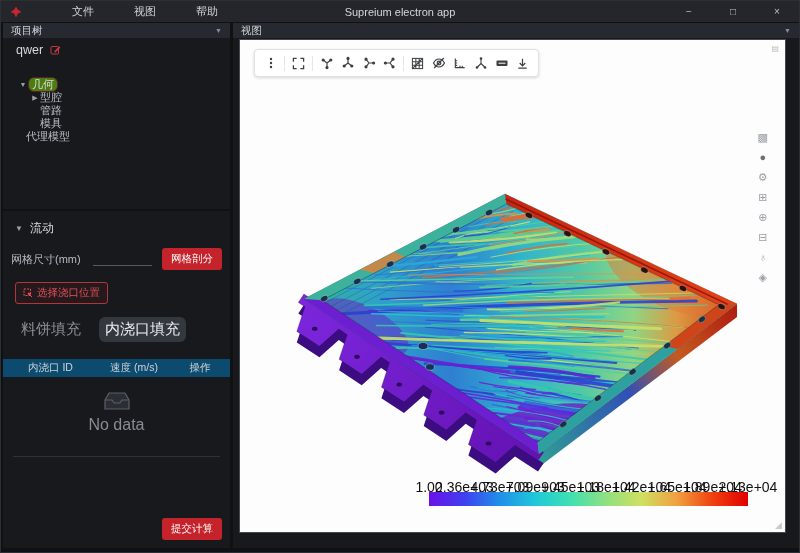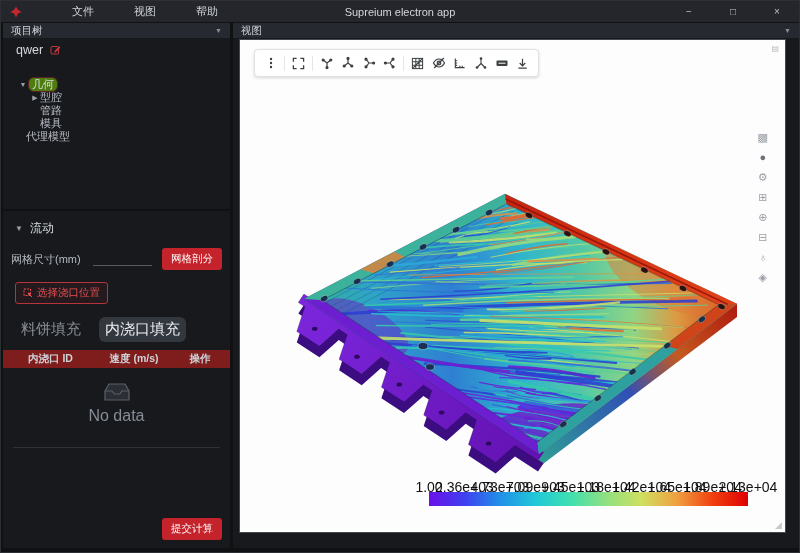--- a/index.html
+++ b/index.html
@@ -33,21 +33,21 @@
   
   .flow-row{margin:9px 0 0 12px;font-size:12px;color:#d6dade;display:flex;align-items:center;gap:7px}
   .flow-row .hdr-caret{font-size:8px;color:#9aa0a6}
   .mesh-row{display:flex;align-items:center;margin:11px 8px 0 8px;font-size:11px;color:#b6bbc2}
   .input-underline{flex:1;height:13px;border-bottom:1px solid #565b63;margin:0 10px 0 12px}
   .btn-red{background:#c5232b;color:#fff;border:none;border-radius:3px;font-size:10.5px;padding:4px 9px;font-family:inherit}
   .btn-outline{margin:12px 0 0 12px;background:rgba(197,35,43,.08);color:#e85055;border:1px solid #b5343b;border-radius:3px;font-size:10.5px;padding:3px 7px;display:inline-flex;align-items:center;gap:4px;font-family:inherit}
   .tabs{display:flex;gap:12px;margin:13px 0 0 12px;font-size:15px;align-items:center}
   .tab{color:#8a8f97;padding:3px 6px}
   .tab.active{color:#eceef2;background:#33373e;border-radius:6px}
-  .table-head{display:flex;background:#7f1d1d;margin-top:8px;height:18px;align-items:center;font-size:10.5px;color:#cfd3d9;font-weight:bold}
+  .table-head{display:flex;background:#0c4a6e;margin-top:17px;height:18px;align-items:center;font-size:10.5px;color:#cfd3d9;font-weight:normal}
   .th{text-align:center}
   .th.c1{width:95px}.th.c2{width:72px}.th.c3{width:60px}
   .empty-wrap{text-align:center;margin-top:13px;color:#878d95;font-size:16px}
   .empty-wrap svg{display:block;margin:0 auto 4px}
   .divider{border-top:1px solid #2e3137;margin:22px 10px 0 10px}
   .submit{position:absolute;right:8px;bottom:8px}
   
   .canvas{position:absolute;left:6px;top:16px;width:545px;height:492px;background:#fdfdfd;border:1px solid #45484d;box-sizing:content-box}
   #scene{position:absolute;left:0;top:0}
   .vtoolbar{position:absolute;left:14px;top:9px;height:26px;background:#fff;border:1px solid #e0e2e6;border-radius:4px;box-shadow:0 1px 3px rgba(60,64,67,.2);display:flex;align-items:center;padding:0 5px}

